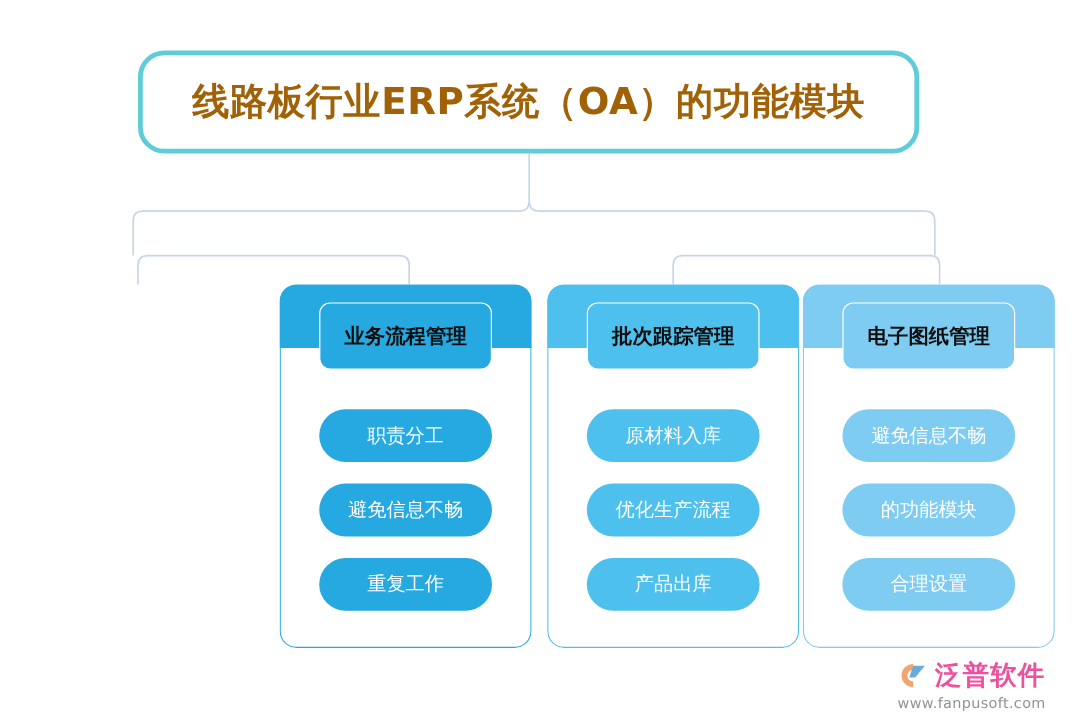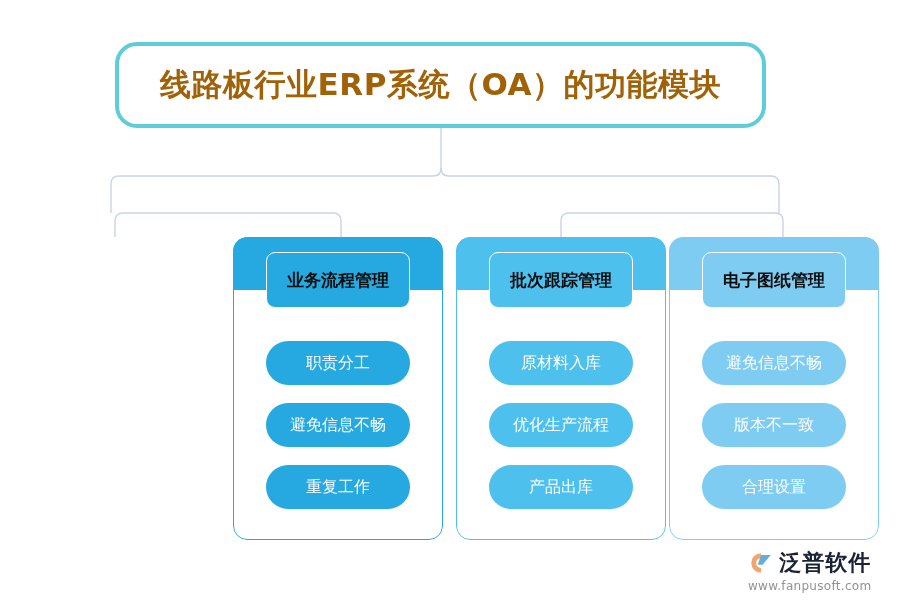--- a/index.html
+++ b/index.html
@@ -156,21 +156,21 @@
   }
   .wm-mark {
     width: 26px;
     height: 26px;
     margin-right: 5px;
   }
   .wm-name {
     font-family: Liberation Mono, monospace;
     font-size: 22px;
     font-weight: 700;
-    color: #0f172a;
+    color: #ec4899;
     letter-spacing: 1px;
   }
   .wm-url {
     margin-top: 1px;
     font-family: "DejaVu Sans", "Liberation Sans", sans-serif;
     font-size: 12px;
     font-weight: 400;
     color: #8C8C8C;
     letter-spacing: 0.3px;
   }
@@ -240,21 +240,21 @@
   <div class="card" id="card-3" style="color: rgb(127, 204, 242);">
     <div class="card-header-band"></div>
     <div class="card-title-box">
       <span class="card-title-text">电子图纸管理</span>
     </div>
     <div class="pill-stack">
       <div class="pill">
         <span class="pill-text">避免信息不畅</span>
       </div>
       <div class="pill">
-        <span class="pill-text">版本不一致</span>
+        <span class="pill-text">的功能模块</span>
       </div>
       <div class="pill">
         <span class="pill-text">合理设置</span>
       </div>
     </div>
     <div class="card-border"></div>
   </div>
 
   <div class="watermark">
     <div class="wm-row">

